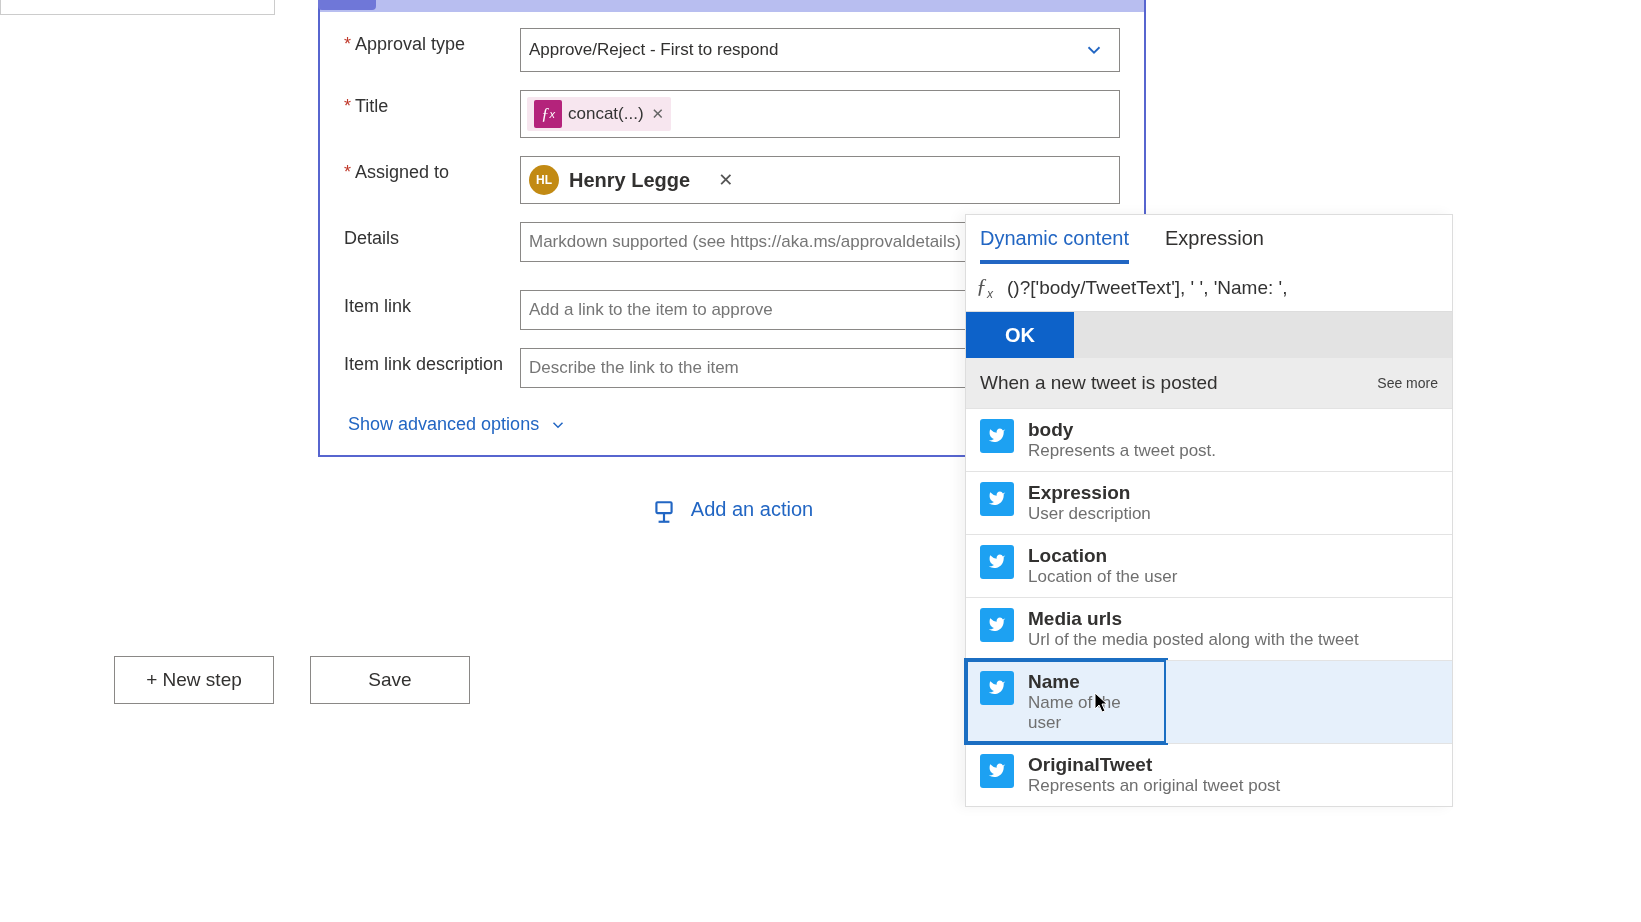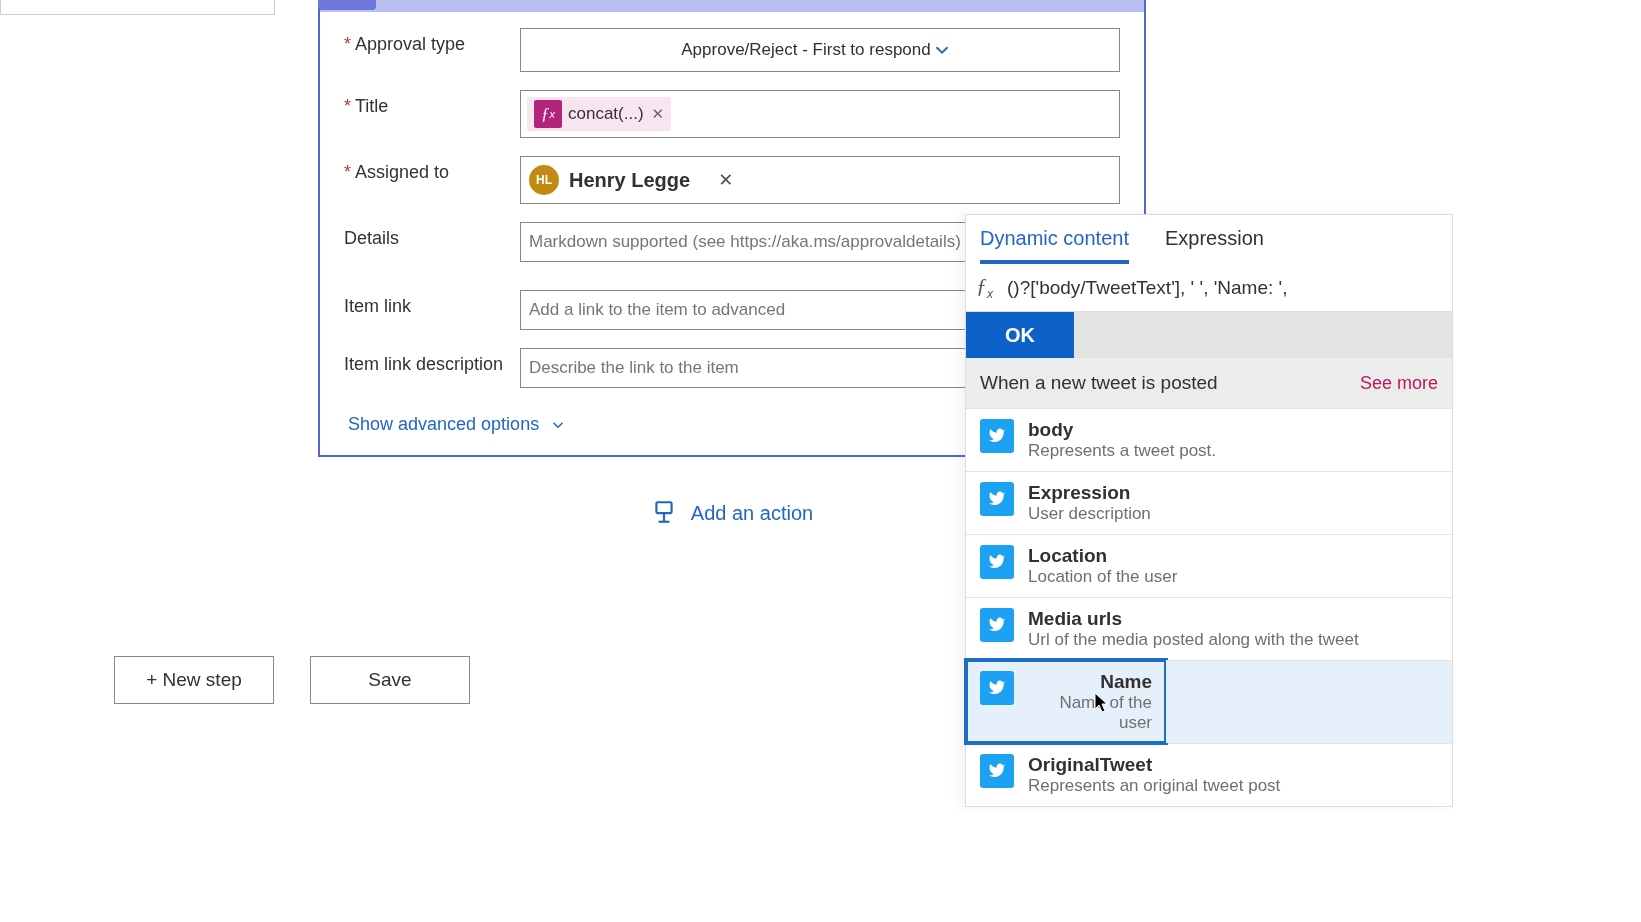--- a/index.html
+++ b/index.html
@@ -27,21 +27,21 @@
 .card-body{ padding: 16px 24px 20px 24px; }
 .row{ display:flex; align-items:flex-start; margin-bottom:18px; }
 .row-label{ width:176px; font-size:18px; color:#333; padding-top:6px; }
 .req::before{ content:"*"; color:#c0392b; margin-right:4px; }
 .row-field{ flex:1; }
 .field-box{
   width:100%; border:1px solid #8a8886; background:#fff;
   min-height:40px; display:flex; align-items:center; padding:4px 8px;
   font-size:17px; color:#605e5c;
 }
-.select-box{ justify-content:center; padding-right:14px; min-height:44px; }
+.select-box{ justify-content:space-between; padding-right:14px; min-height:44px; }
 .select-value{ color:#323130; }
 .chevron-down-v{ color:#2266c3; font-size:18px; }
 
 .title-box{ min-height:48px; padding:6px; }
 .fx-token{
   display:inline-flex; align-items:center; background:#f7e6ef;
   border:1px solid transparent; border-radius:2px; padding:2px 6px; gap:6px;
 }
 .fx-badge{
   width:28px;height:28px;background:#b4237b;color:#fff;
@@ -62,21 +62,21 @@
 .person-name{ font-size:20px; color:#323130;font-weight:bold; }
 .chip-x{ color:#555; margin-left:18px; font-size:18px; cursor:pointer; }
 
 .placeholder{ color:#767676; }
 .add-link{ color:#2266c3; font-size:17px; text-align:right; margin-top:4px; }
 
 .adv-row{ color:#2266c3; font-size:18px; display:flex; align-items:center; gap:10px; margin-top:26px; margin-left:4px; cursor:pointer; }
 
 .add-action{
   position:absolute;left:318px; top:498px; width:828px; text-align:center;
-  color:#2266c3; font-size:20px; display:flex; align-items:flex-end; justify-content:center; gap:14px;
+  color:#2266c3; font-size:20px; display:flex; align-items:flex-start; justify-content:center; gap:14px;
 }
 .add-action-icon{ color:#2266c3; font-size:22px; }
 
 .bottom-bar{ position:absolute; left:114px; top:656px; display:flex; gap:36px;}
 .btn{
   min-width:160px; height:48px; border:1px solid #8a8886; background:#fff;
   display:flex;align-items:center;justify-content:center;font-size:19px;color:#323130;cursor:pointer;
 }
 
 
@@ -94,37 +94,37 @@
 }
 .fx-prefix{ font-style:italic; font-family: "Times New Roman", serif; font-size:22px; margin-right:14px; color:#555;}
 .ok-row{ padding:0; }
 .ok-btn{
   width:108px; height:46px; background:#0d62c9; color:#fff; border:none; font-size:20px; font-weight:600; cursor:pointer;
 }
 .section-header{
   display:flex; justify-content:space-between; align-items:center;
   padding:14px 14px; background:#ececec; font-size:19px; color:#323130;
 }
-.see-more{ color:#be185d; font-size:18px;margin-left:38px; }
+.see-more{ color:#404040; font-size:14px;margin-left:38px; }
 .dc-list{ padding:0 0; }
 .dc-item{
   display:flex; gap:14px; padding:10px 14px; border-top:1px solid #e3e3e3; align-items:flex-start; cursor:pointer;
 }
 .dc-icon{
   width:34px;height:34px;background:#1da1f2;color:#fff;border-radius:3px;
   display:flex;align-items:center;justify-content:center;flex-shrink:0;
 }
 .dc-text{ display:flex; flex-direction:column; }
 .dc-title{ font-size:19px; color:#323130; font-weight:600; }
 .dc-desc{ font-size:17px; color:#6f6f6f; }
 .dc-item.highlight{
   background:#e6f0fb;
 }
 .highlight-border{
-  outline:4px solid #1b6ec2; outline-offset:-2px;text-align:right;
+  outline:4px solid #1b6ec2; outline-offset:-2px;
 }
 .name-wrapper{ position:relative; }
 .cursor-icon{ position:absolute; left:124px; top:30px; font-size:20px; color:#000; pointer-events:none; }
 
 svg{ display:inline-block; vertical-align:middle; }
 </style>
 </head>
 <body>
 
 <div class="left-panel"></div>
@@ -184,21 +184,21 @@
           <span class="placeholder">Markdown supported (see https://aka.ms/approvaldetails)</span>
         </div>
         <div class="add-link">Add</div>
       </div>
     </div>
 
     <div class="row">
       <div class="row-label">Item link</div>
       <div class="row-field">
         <div class="field-box">
-          <span class="placeholder">Add a link to the item to advanced</span>
+          <span class="placeholder">Add a link to the item to approve</span>
         </div>
       </div>
     </div>
 
     <div class="row">
       <div class="row-label">Item link description</div>
       <div class="row-field">
         <div class="field-box">
           <span class="placeholder">Describe the link to the item</span>
         </div>

